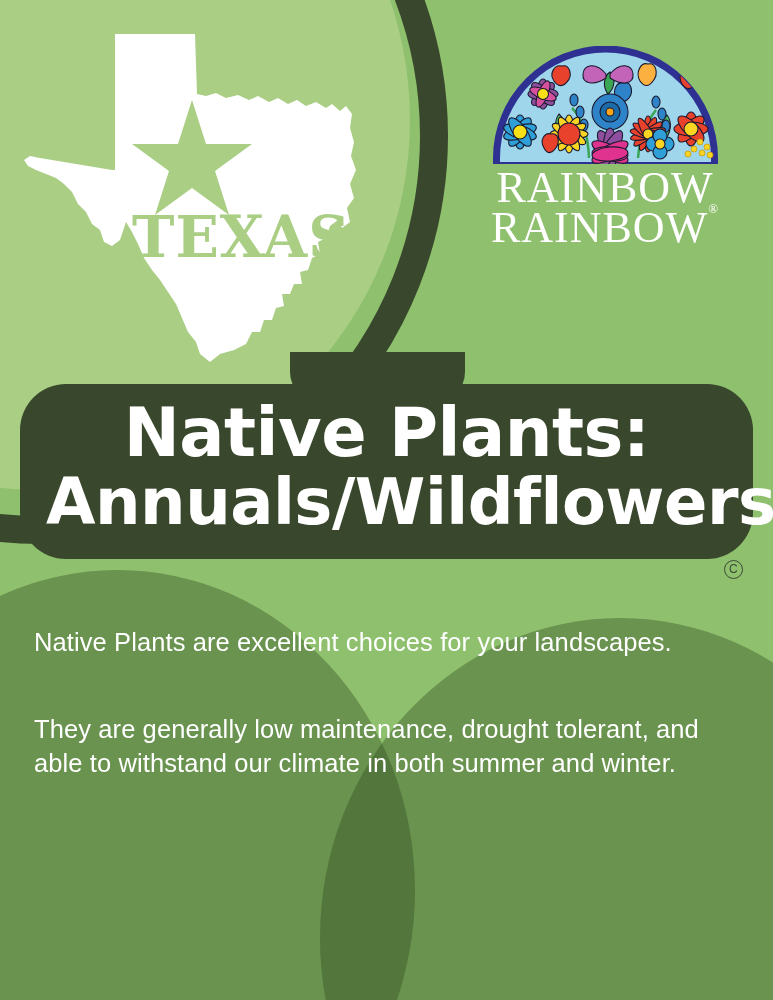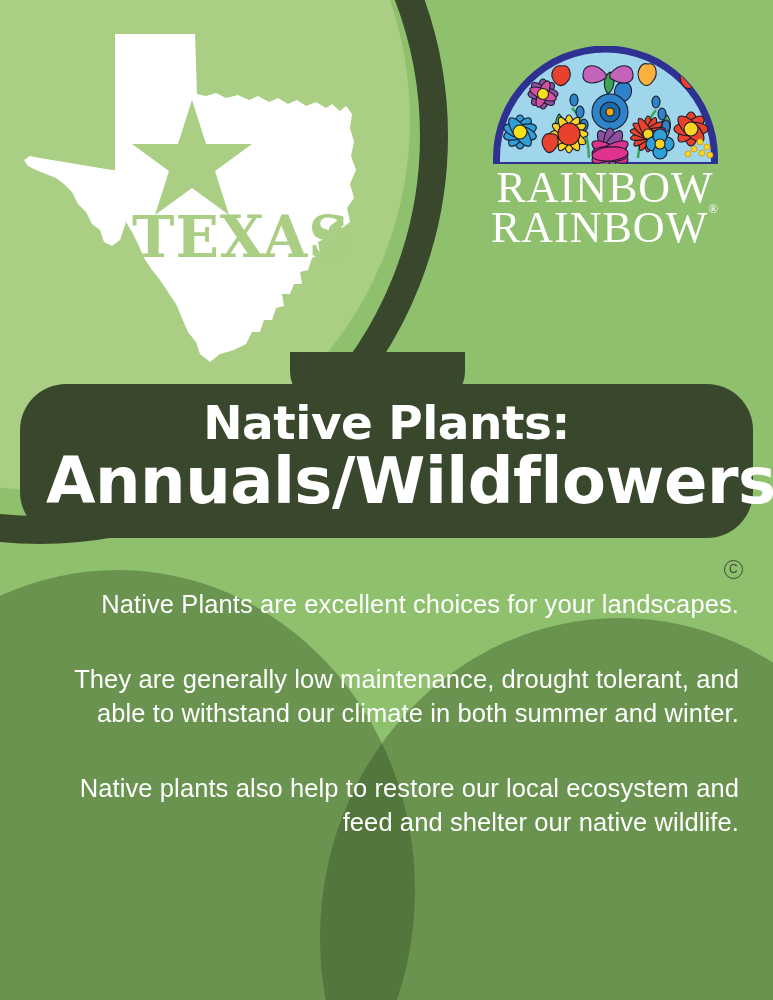--- a/index.html
+++ b/index.html
@@ -105,21 +105,21 @@
     width:733px;
     padding:14px 26px 22px;
     background:#39482c;
     border-radius:46px;
     text-align:center;
   }
   .title-banner .tline {
     color:#ffffff;
     font-family:"DejaVu Sans", sans-serif;
     font-weight:700;
-    font-size:47px;
+    font-size:67px;
     line-height:1.06;
     letter-spacing:-0.5px;
     white-space:nowrap;
   }
   .title-banner .tline.l2 { font-size:64px; }
 
   
   .banner-notch {
     position:absolute;
     left:290px; top:352px;
@@ -145,30 +145,30 @@
     border:1.6px solid #3c4a35;
     border-radius:50%;
     font-size:12px;
     line-height:16px;
     text-align:center;
   }
 
   
   .body-copy {
     position:absolute;
-    left:34px; top:588px;
+    left:34px; top:626px;
     width:705px;
-    text-align:right;
+    text-align:left;
     color:#ffffff;
     font-size:25.5px;
     line-height:1.33;
     letter-spacing:0.1px;
   }
   .body-copy p { margin:0; }
-  .body-copy p + p { margin-top:41px; }
+  .body-copy p + p { margin-top:53px; }
 </style>
 </head>
 <body>
 
 <div id="poster">
 
   <div class="bg-base"></div>
   <div class="bg-pale-circle"></div>
   <div class="bg-ring"></div>
   <div class="bg-ellipse-left"></div>
@@ -345,16 +345,15 @@
     <div class="tline l2">Annuals/Wildflowers</div>
   </div>
 
   <div class="copyright">
     <span class="copy-mark">C</span>
   </div>
 
   <div class="body-copy">
     <p>Native Plants are excellent choices for your landscapes.</p>
     <p>They are generally low maintenance, drought tolerant, and able to withstand our climate in both summer and winter.</p>
-    <p>Native plants also help to restore our local ecosystem and feed and shelter our native wildlife.</p>
   </div>
 
 </div>
 
 </body></html>

